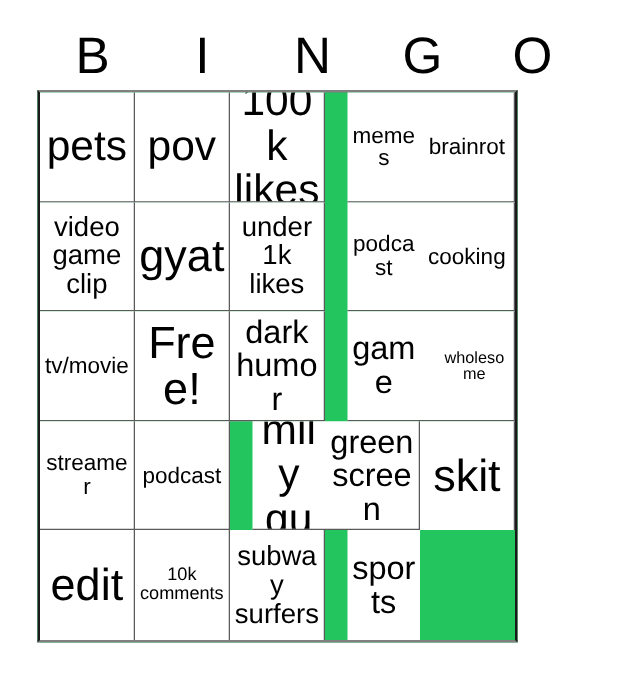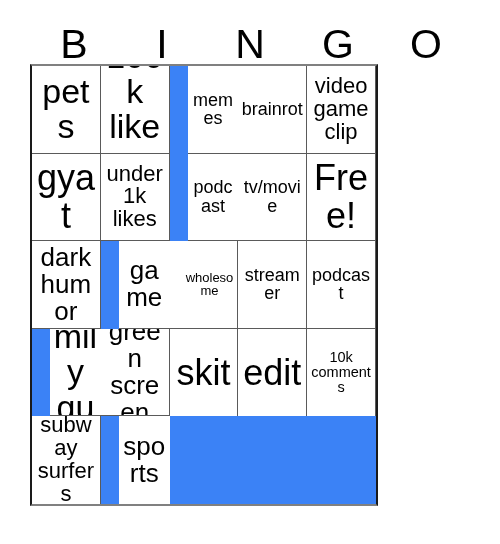--- a/index.html
+++ b/index.html
@@ -42,32 +42,32 @@
     font-weight: 400;
     letter-spacing: 0px;
     color: #000000;
     user-select: none;
   }
 
   
   #grid {
     position: absolute;
     left: 30px;
-    top: 64px;
-    width: 348px;
+    top: 72px;
+    width: 384px;
     height: 442px;
     box-sizing: border-box;
     display: grid;
     grid-template-columns: repeat(5, 1fr);
     grid-template-rows: repeat(5, 1fr);
     border-top: 2px solid #808080;
     border-left: 2px solid #1a1a1a;
     border-right: 2px solid #1a1a1a;
     border-bottom: 2px solid #808080;
-    background: #3b82f6;
+    background: #22c55e;
   }
 
   .cell {
     box-sizing: border-box;
     border-right: 1px solid #5a5a5a;
     border-bottom: 1px solid #5a5a5a;
     background: #ffffff;
     display: flex;
     align-items: center;
     justify-content: center;
@@ -109,20 +109,23 @@
     <div class="header-letter">G</div>
     <div class="header-letter">O</div>
   </div>
 
   <div id="grid">
 
     <div class="cell">
       <span class="cell-text sz-lg">pets</span>
     </div>
     <div class="cell">
+      <span class="cell-text sz-lg">pov</span>
+    </div>
+    <div class="cell">
       <span class="cell-text sz-lg">100k likes</span>
     </div>
     <div class="cell col-last">
       <span class="cell-text sz-xs">memes</span>
     </div>
 
     <div class="cell">
       <span class="cell-text sz-xs">brainrot</span>
     </div>
     <div class="cell">
@@ -131,20 +134,23 @@
     <div class="cell">
       <span class="cell-text sz-xl">gyat</span>
     </div>
     <div class="cell">
       <span class="cell-text sz-sm">under 1k likes</span>
     </div>
     <div class="cell col-last">
       <span class="cell-text sz-xs">podcast</span>
     </div>
 
+    <div class="cell">
+      <span class="cell-text sz-xs">cooking</span>
+    </div>
     <div class="cell">
       <span class="cell-text sz-xs">tv/movie</span>
     </div>
     <div class="cell">
       <span class="cell-text sz-xl">Free!</span>
     </div>
     <div class="cell">
       <span class="cell-text sz-md">dark humor</span>
     </div>
     <div class="cell col-last">

